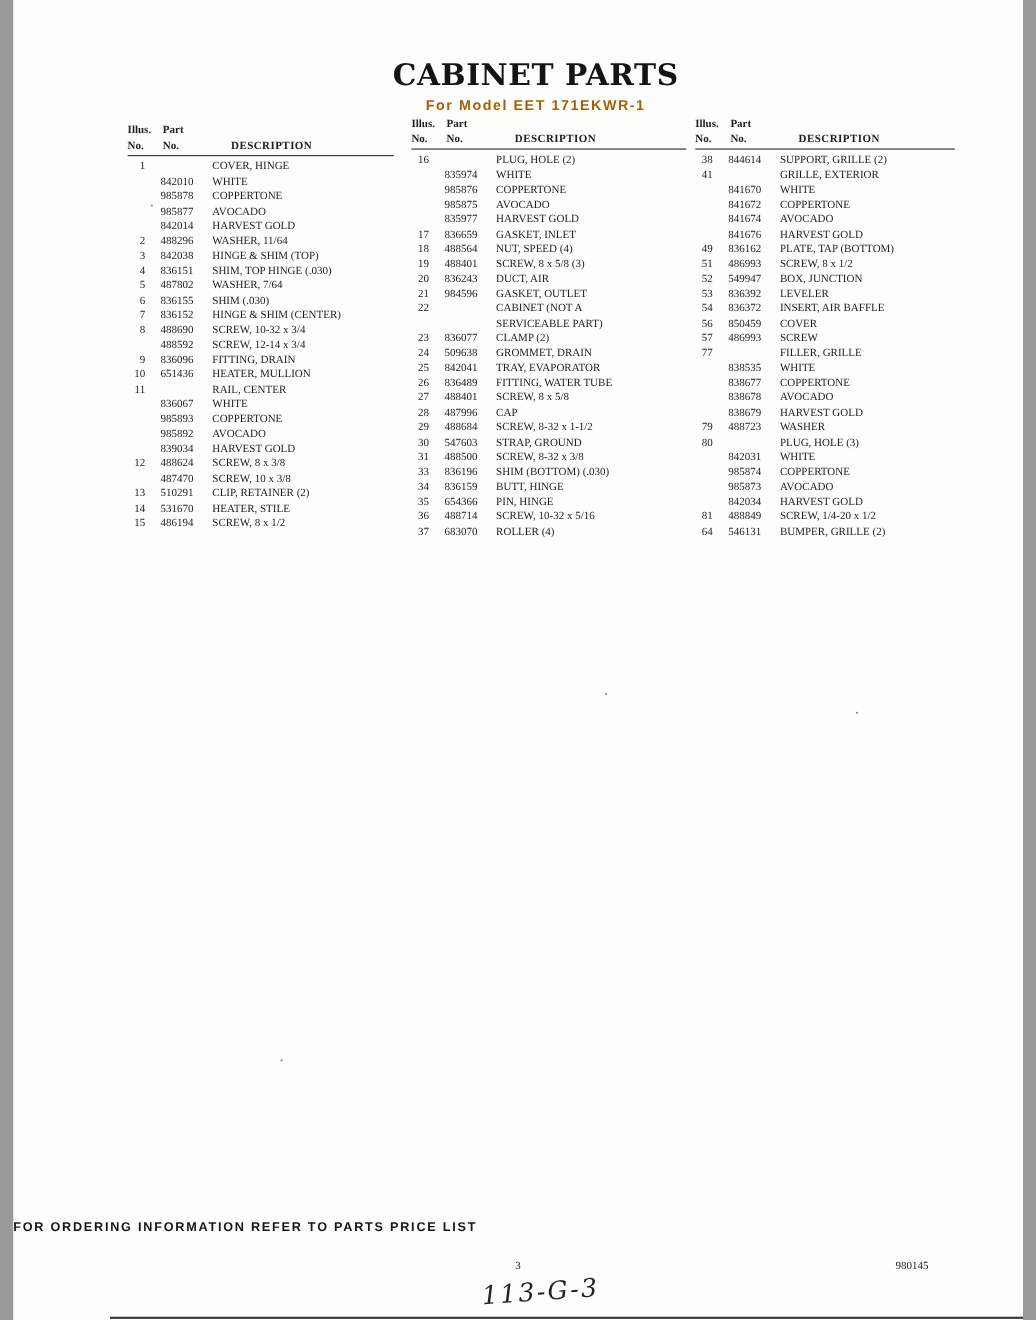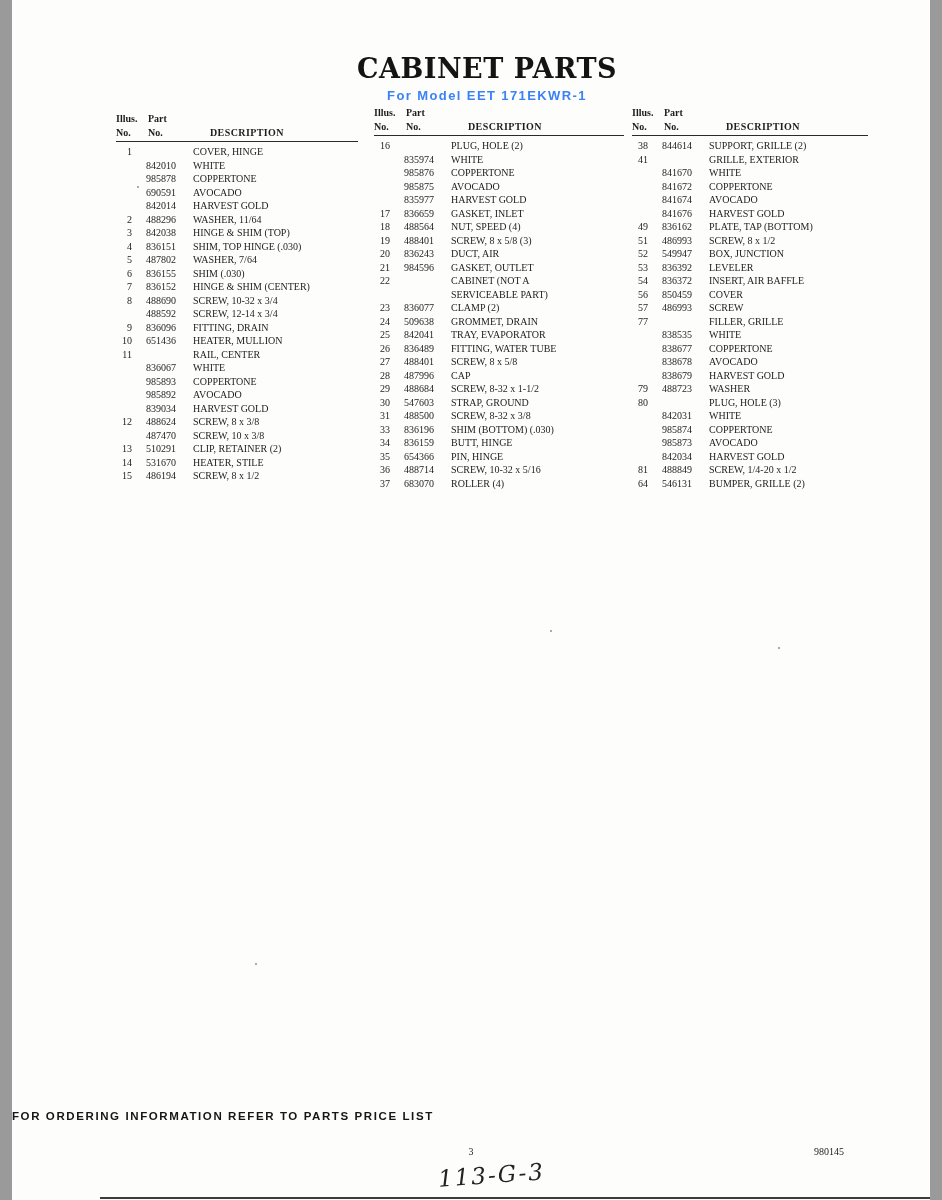--- a/index.html
+++ b/index.html
@@ -20,21 +20,21 @@
     padding-left: 32px; text-align: center;
   }
   .doc-title {
     font-family: "DejaVu Serif", serif;
     font-weight: bold; font-size: 27px; letter-spacing: 0.5px;
     margin: 0; line-height: 30px; color: #141414;
   }
   .doc-subtitle {
     font-family: "Liberation Sans", sans-serif;
     font-weight: bold; font-size: 13px; letter-spacing: 1.4px;
-    margin-top: 4px; color: #3b82f6;
+    margin-top: 4px; color: #a16207;
   }
 
   
   .col {
     position: absolute;
     font-size: 10px; line-height: 13.5px;
     color: #1d1d1d;
   }
   .col-1 { left: 104px; top: 112px; width: 242px; }
   .col-2 { left: 362px; top: 106px; width: 250px; }
@@ -124,21 +124,21 @@
           <span class="c-part">842010</span>
           <span class="c-desc">WHITE</span>
         </div>
         <div class="prow">
           <span class="c-illus"></span>
           <span class="c-part">985878</span>
           <span class="c-desc">COPPERTONE</span>
         </div>
         <div class="prow">
           <span class="c-illus"></span>
-          <span class="c-part">690591</span>
+          <span class="c-part">985877</span>
           <span class="c-desc">AVOCADO</span>
         </div>
         <div class="prow">
           <span class="c-illus"></span>
           <span class="c-part">842014</span>
           <span class="c-desc">HARVEST GOLD</span>
         </div>
         <div class="prow">
           <span class="c-illus">2</span>
           <span class="c-part">488296</span>

